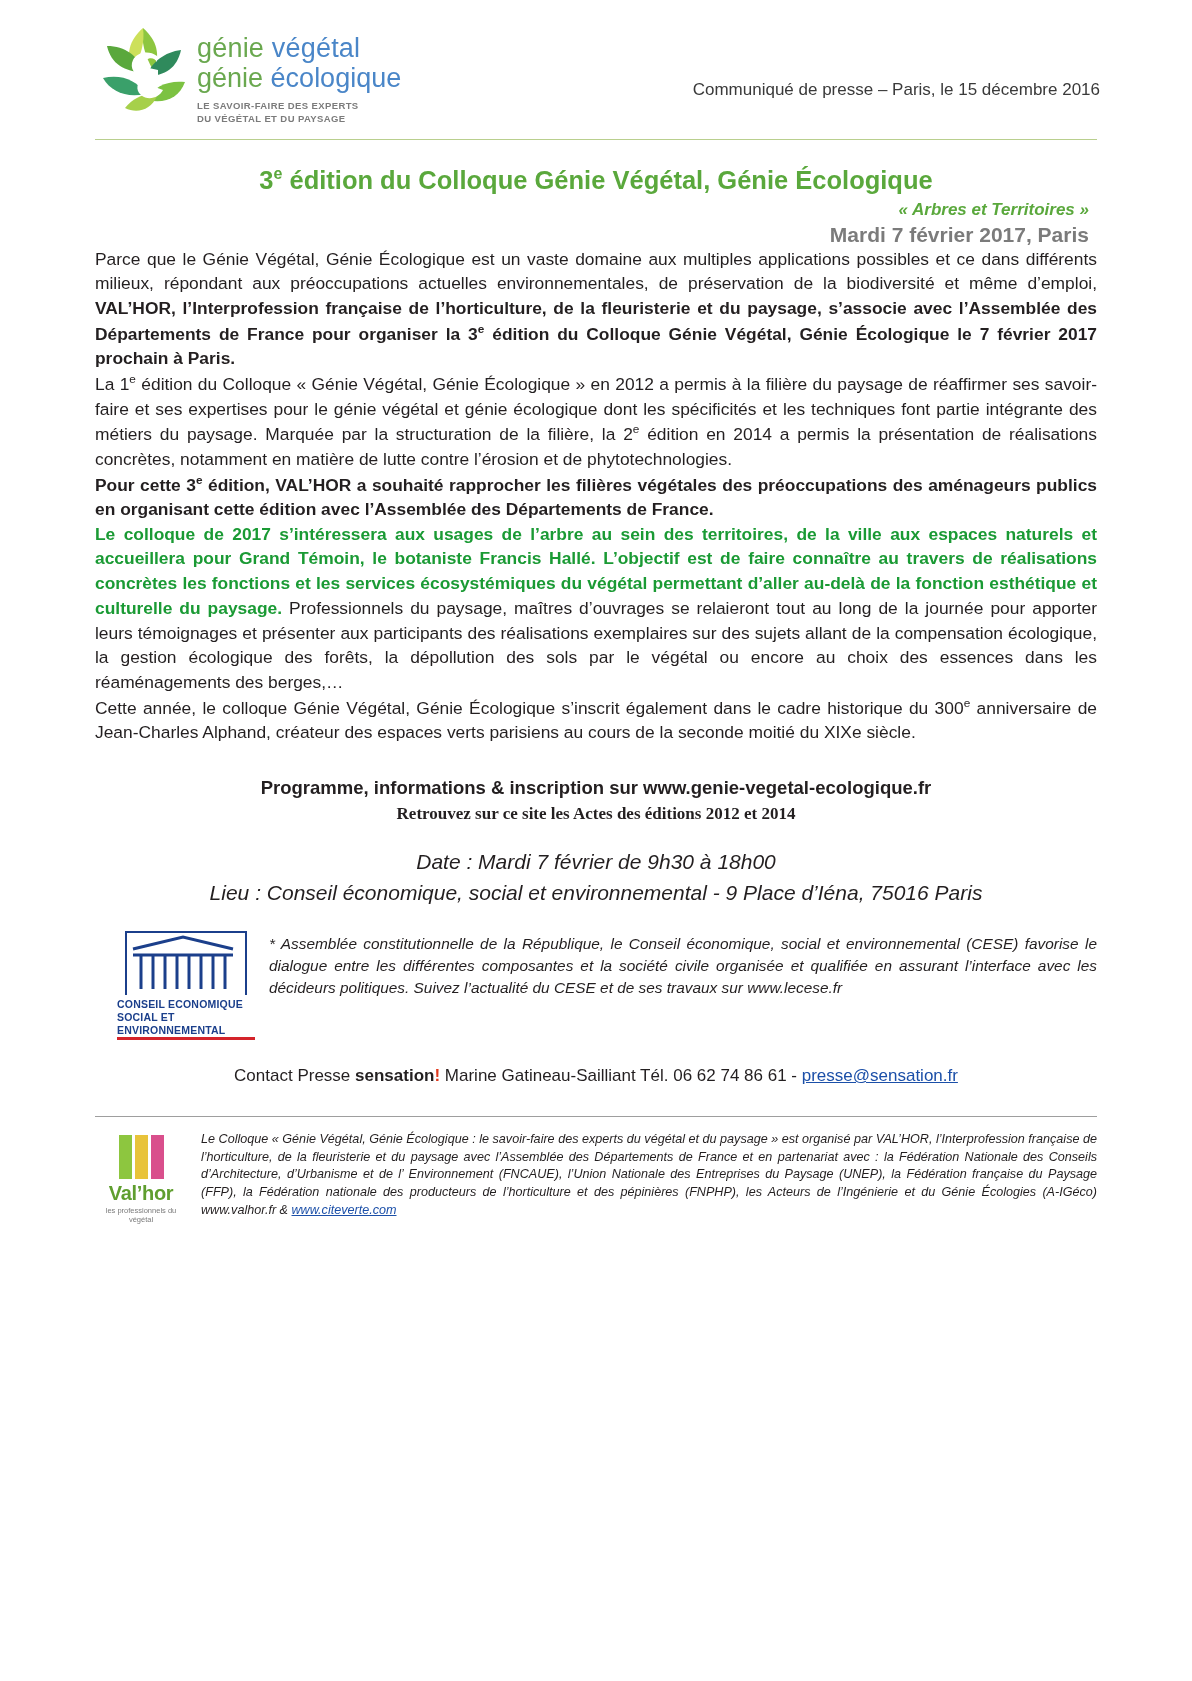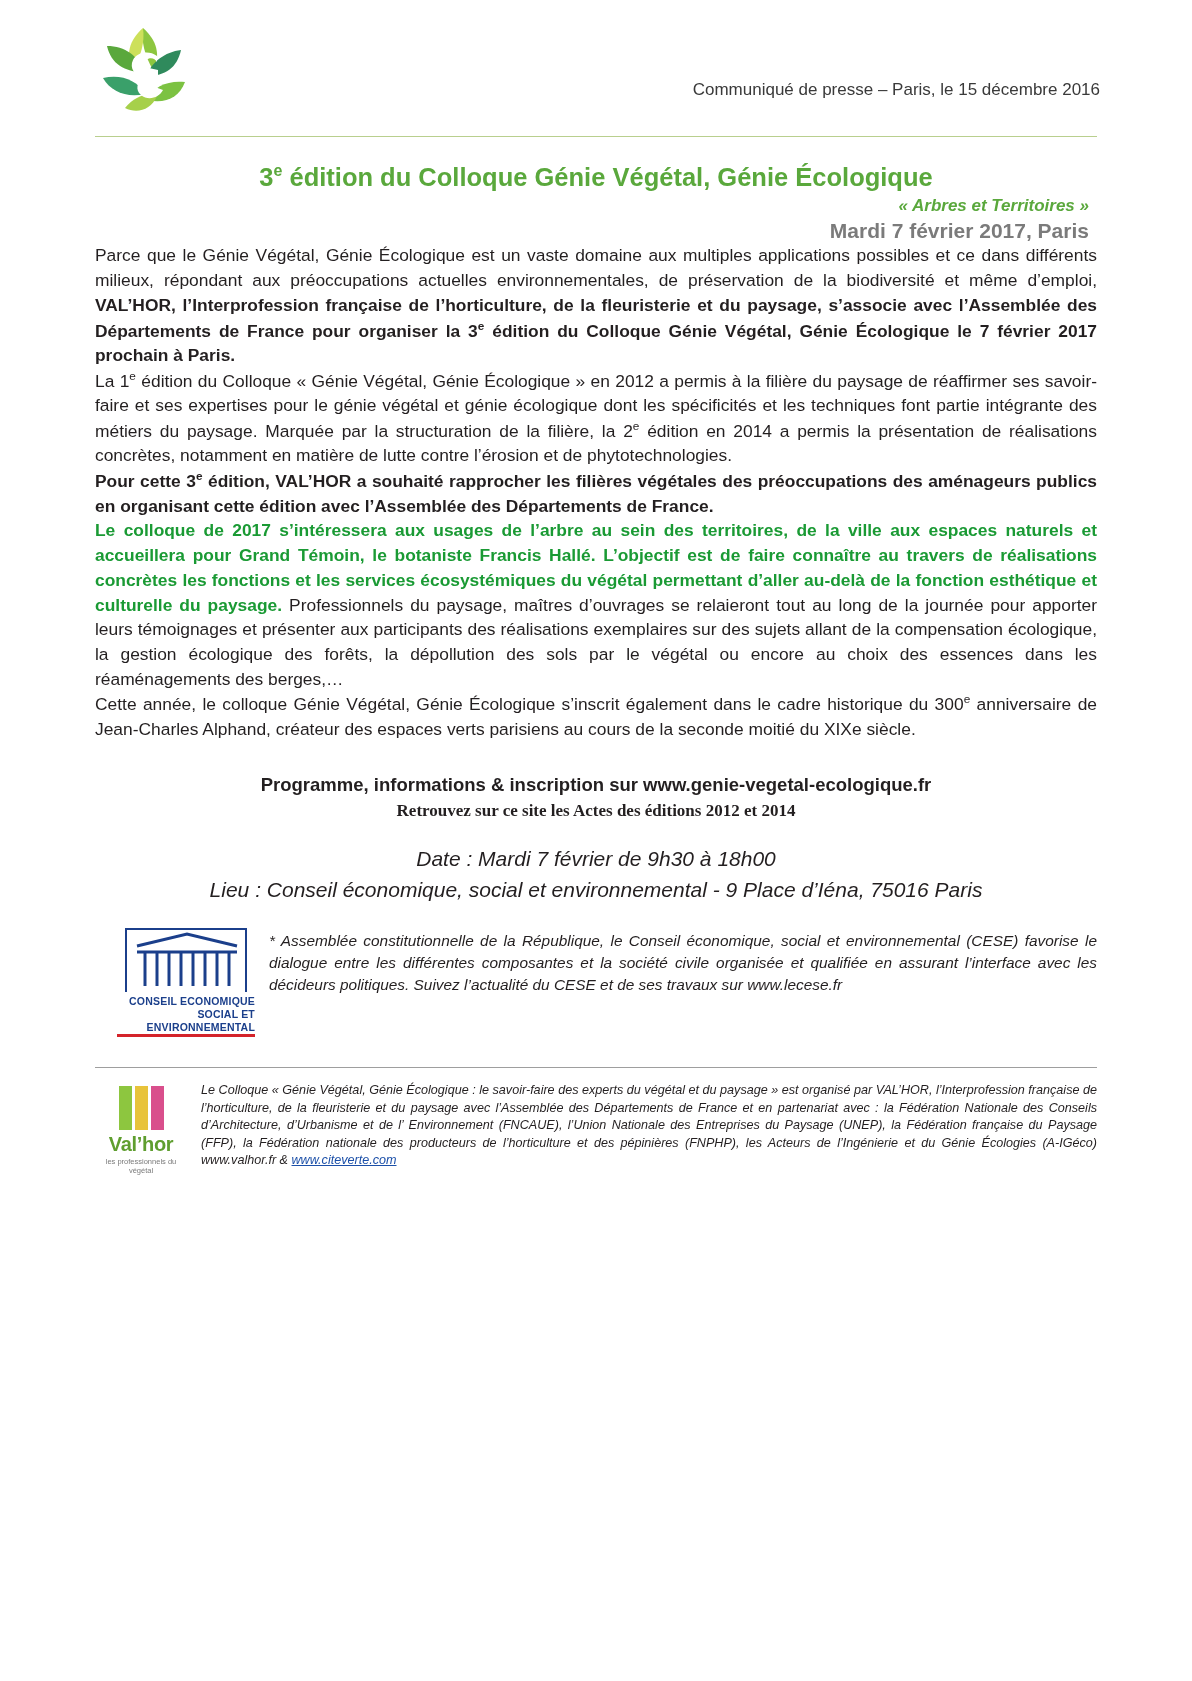--- a/index.html
+++ b/index.html
@@ -155,21 +155,21 @@
 
   
   .cese {
     display: flex;
     margin-top: 22px;
     align-items: flex-start;
   }
   .cese-logo {
     width: 160px;
     flex: 0 0 160px;
-    text-align: right;
+    text-align: left;
     padding-left: 22px;
     box-sizing: border-box;
   }
   .cese-mark {
     width: 118px;
     height: 62px;
     border: 2px solid #1b3f8b;
     border-bottom: none;
     margin: 0 auto;
     position: relative;
@@ -266,20 +266,34 @@
           <path d="M48 6 C34 18 30 34 38 48 C46 34 50 20 48 6 Z" fill="#cde05a"></path>
           <path d="M12 24 C30 24 44 34 48 50 C30 50 16 42 12 24 Z" fill="#5aa83c"></path>
           <path d="M86 28 C70 30 56 40 52 54 C70 54 82 46 86 28 Z" fill="#2f8a5c"></path>
           <path d="M8 56 C26 52 42 58 50 72 C32 76 16 70 8 56 Z" fill="#3aa06a"></path>
           <path d="M90 60 C74 58 58 64 52 78 C70 82 84 76 90 60 Z" fill="#7cc242"></path>
           <path d="M30 86 C40 74 52 70 62 74 C56 88 42 92 30 86 Z" fill="#a6d04a"></path>
           <g>
             <path d="M62 34 c-8 -6 -20 -4 -24 4 c-4 8 2 16 10 18 c-6 4 -8 12 -2 17 c7 6 18 3 22 -5 l-8 -3 c-2 4 -8 5 -11 2 c-3 -3 -1 -8 4 -9 l10 -2 0 -8 -9 -2 c-5 -1 -6 -6 -3 -8 c4 -3 9 -2 11 2 z" fill="#ffffff"></path>
           </g>
         </svg>
+      </div>
+      <div class="logo-text">
+        <div class="logo-line1">
+          <span class="g1">génie</span>
+          <span class="g2">végétal</span>
+        </div>
+        <div class="logo-line2">
+          <span class="g1">génie</span>
+          <span class="g2">écologique</span>
+        </div>
+        <div class="logo-sub">
+          <div>LE SAVOIR-FAIRE DES EXPERTS</div>
+          <div>DU VÉGÉTAL ET DU PAYSAGE</div>
+        </div>
       </div>
     </div>
     <div class="press-line">Communiqué de presse – Paris, le 15 décembre 2016</div>
   </div>
   <div class="rule"></div>
 
   <div class="titles">
     <div class="title-1"><span>3</span><sup>e</sup><span> édition du Colloque Génie Végétal, Génie Écologique</span></div>
     <div class="title-2">« Arbres et Territoires »</div>
     <div class="title-3">Mardi 7 février 2017, Paris</div>
@@ -327,20 +341,25 @@
           </svg>
         </div>
         <div class="cese-caption">
           <div>CONSEIL ECONOMIQUE</div>
           <div class="u">SOCIAL ET ENVIRONNEMENTAL</div>
         </div>
       </div>
       <div class="cese-text">* Assemblée constitutionnelle de la République, le Conseil économique, social et environnemental (CESE) favorise le dialogue entre les différentes composantes et la société civile organisée et qualifiée en assurant l’interface avec les décideurs politiques. Suivez l’actualité du CESE et de ses travaux sur www.lecese.fr</div>
     </div>
 
+    <div class="contact">
+      <span>Contact Presse</span>
+      <span class="sens">sensation</span><span class="bang">!</span>
+      <span>Marine Gatineau-Sailliant Tél. 06 62 74 86 61 - </span><a href="#">presse@sensation.fr</a>
+    </div>
 
   </div>
 
   <div class="foot-rule"></div>
   <div class="footer">
     <div class="valhor">
       <div class="valhor-bars">
         <i class="vb1"></i>
           <i class="vb2"></i>
           <i class="vb3"></i>

